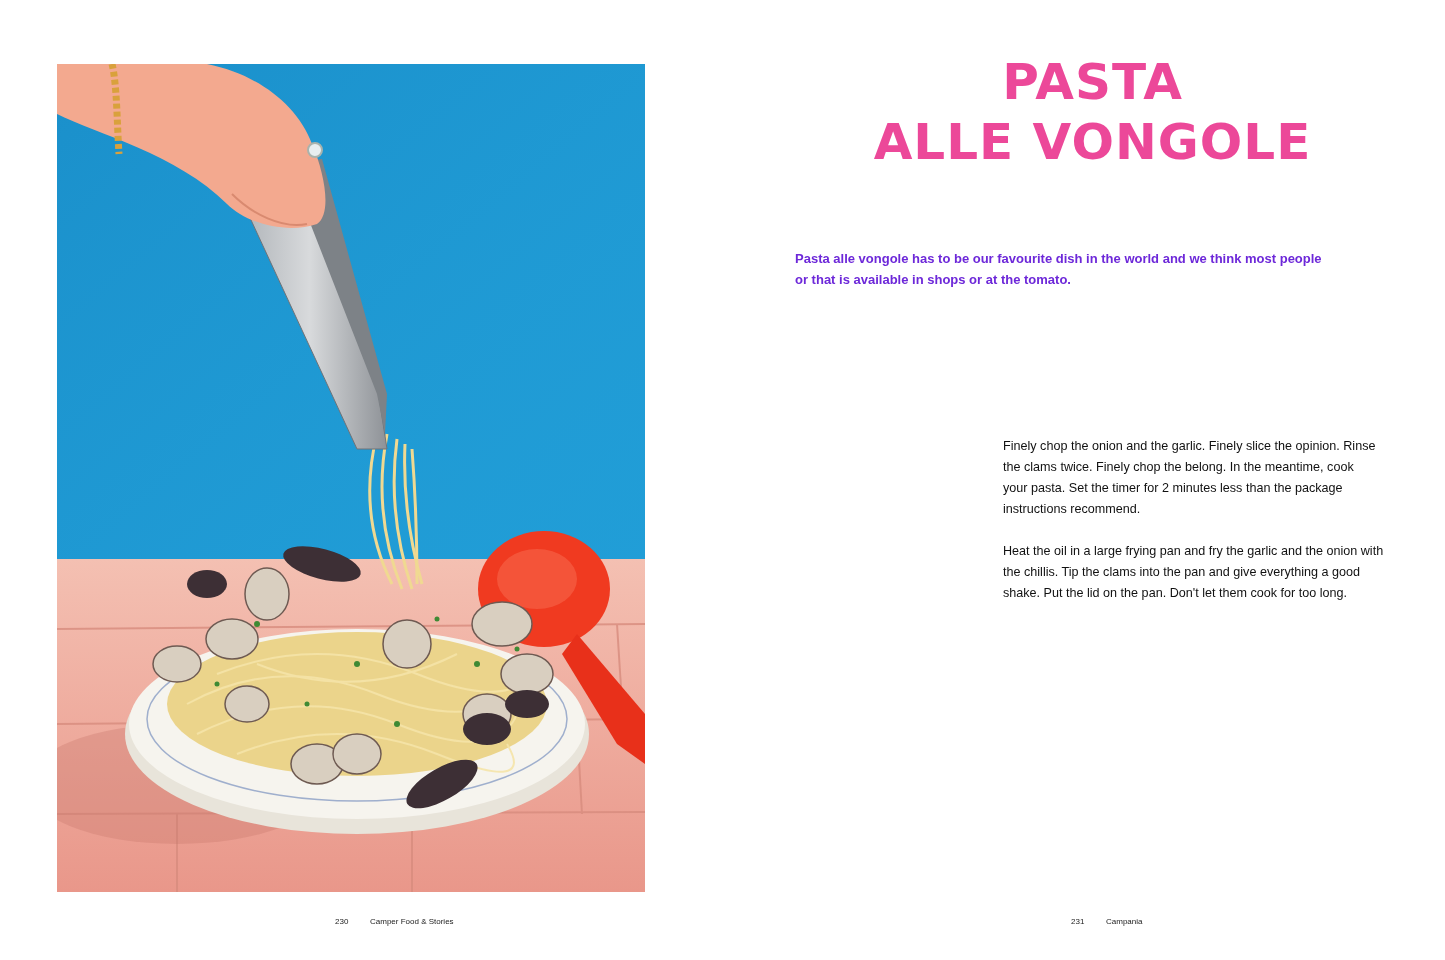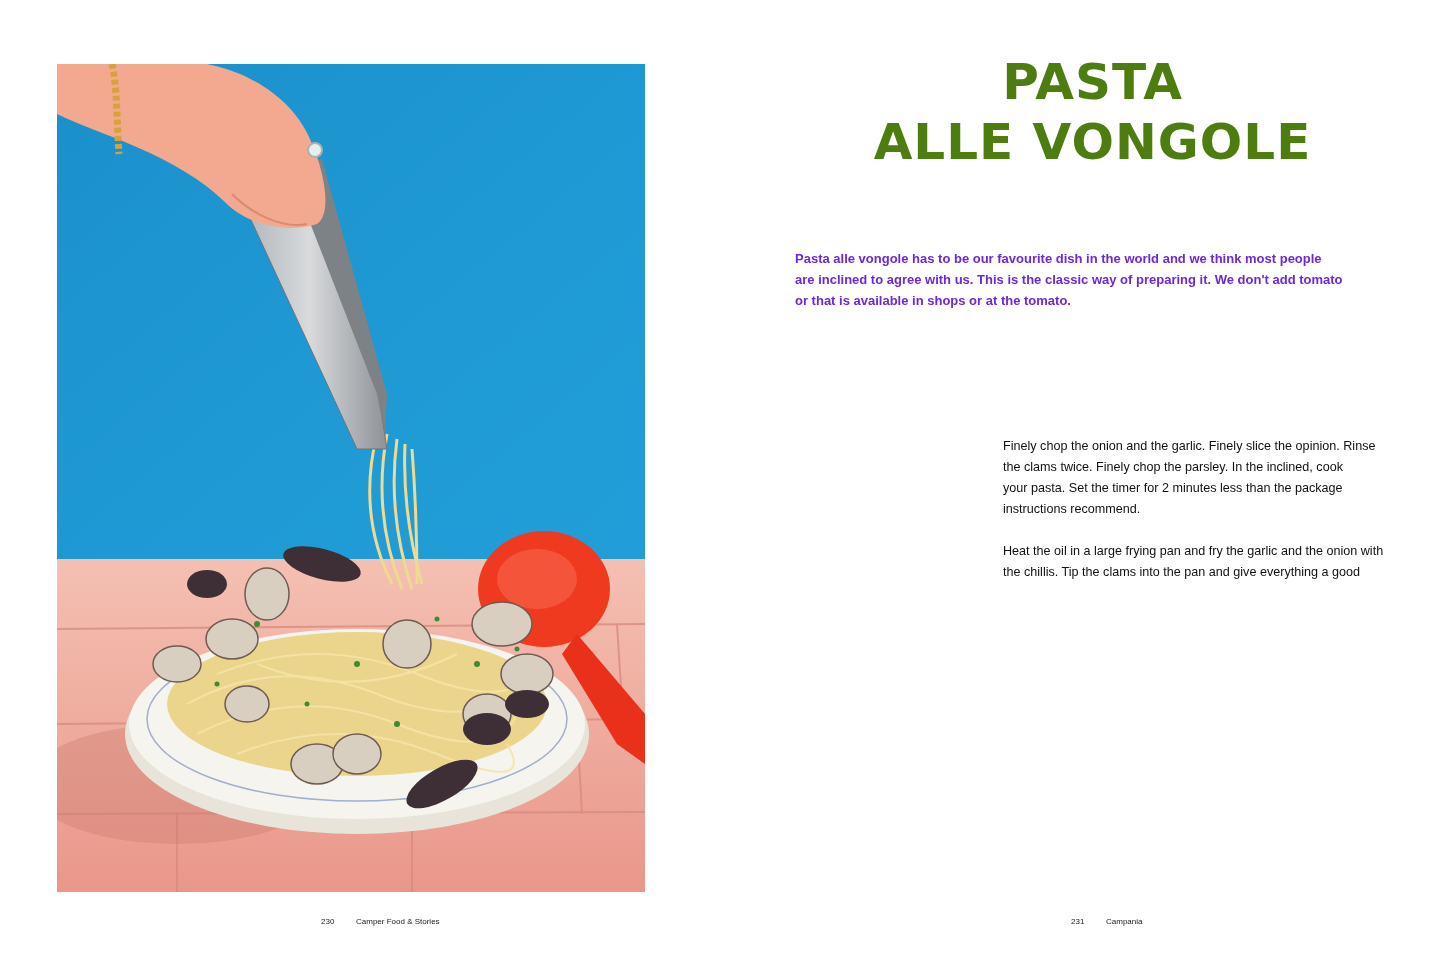--- a/index.html
+++ b/index.html
@@ -24,21 +24,21 @@
     .title {
       position: absolute;
       left: 830px; width: 525px;
       top: 52px;
       text-align: center;
       font-family: "DejaVu Sans", sans-serif;
       font-weight: bold;
       font-size: 50px;
       line-height: 60px;
       letter-spacing: 1px;
-      color: #4d7c0f;
+      color: #ec4899;
     }
     .title .line { display: block; }
 
     .intro {
       position: absolute;
       left: 795px; width: 595px;
       top: 248px;
       text-align: left;
       font-weight: bold;
       font-size: 13px;
@@ -70,21 +70,21 @@
     .method p { margin: 0 0 21px 0; }
     .method .line { display: block; white-space: nowrap; }
 
     .folio {
       position: absolute;
       top: 917px;
       font-size: 8px;
       color: #222;
     }
     .folio .num { display: inline-block; width: 35px; }
-    .folio-left { left: 321px; }
+    .folio-left { left: 335px; }
     .folio-right { left: 1071px; }
   </style>
 </head>
 <body>
 
 <div class="spread">
 
   <div class="photo" role="img" aria-label="Hand holding metal tongs lifting spaghetti from a plate of pasta with clams and mussels on a pink tile surface against a blue wall, red plastic spoon beside the plate">
     <svg viewBox="0 0 588 828" preserveAspectRatio="none">
 
@@ -192,35 +192,35 @@
     <span class="num">230</span><span>Camper Food &amp; Stories</span>
   </div>
 
   <h1 class="title" style="margin:0;">
     <span class="line">PASTA</span>
     <span class="line">ALLE VONGOLE</span>
   </h1>
 
   <div class="intro">
     <span class="line">Pasta alle vongole has to be our favourite dish in the world and we think most people</span>
-    <span class="line">are inclined to agree with us. This is the classic way of preparing it. We don't add tomato</span>
     <span class="line">or that is available in shops or at the tomato.</span>
   </div>
 
 
   <div class="method">
     <p>
       <span class="line">Finely chop the onion and the garlic. Finely slice the opinion. Rinse</span>
-      <span class="line">the clams twice. Finely chop the parsley. In the inclined, cook</span>
+      <span class="line">the clams twice. Finely chop the belong. In the meantime, cook</span>
       <span class="line">your pasta. Set the timer for 2 minutes less than the package</span>
       <span class="line">instructions recommend.</span>
     </p>
     <p>
       <span class="line">Heat the oil in a large frying pan and fry the garlic and the onion with</span>
       <span class="line">the chillis. Tip the clams into the pan and give everything a good</span>
+      <span class="line">shake. Put the lid on the pan. Don't let them cook for too long.</span>
     </p>
   </div>
 
   <div class="folio folio-right">
     <span class="num">231</span><span>Campania</span>
   </div>
 
 </div>
 
 </body></html>

